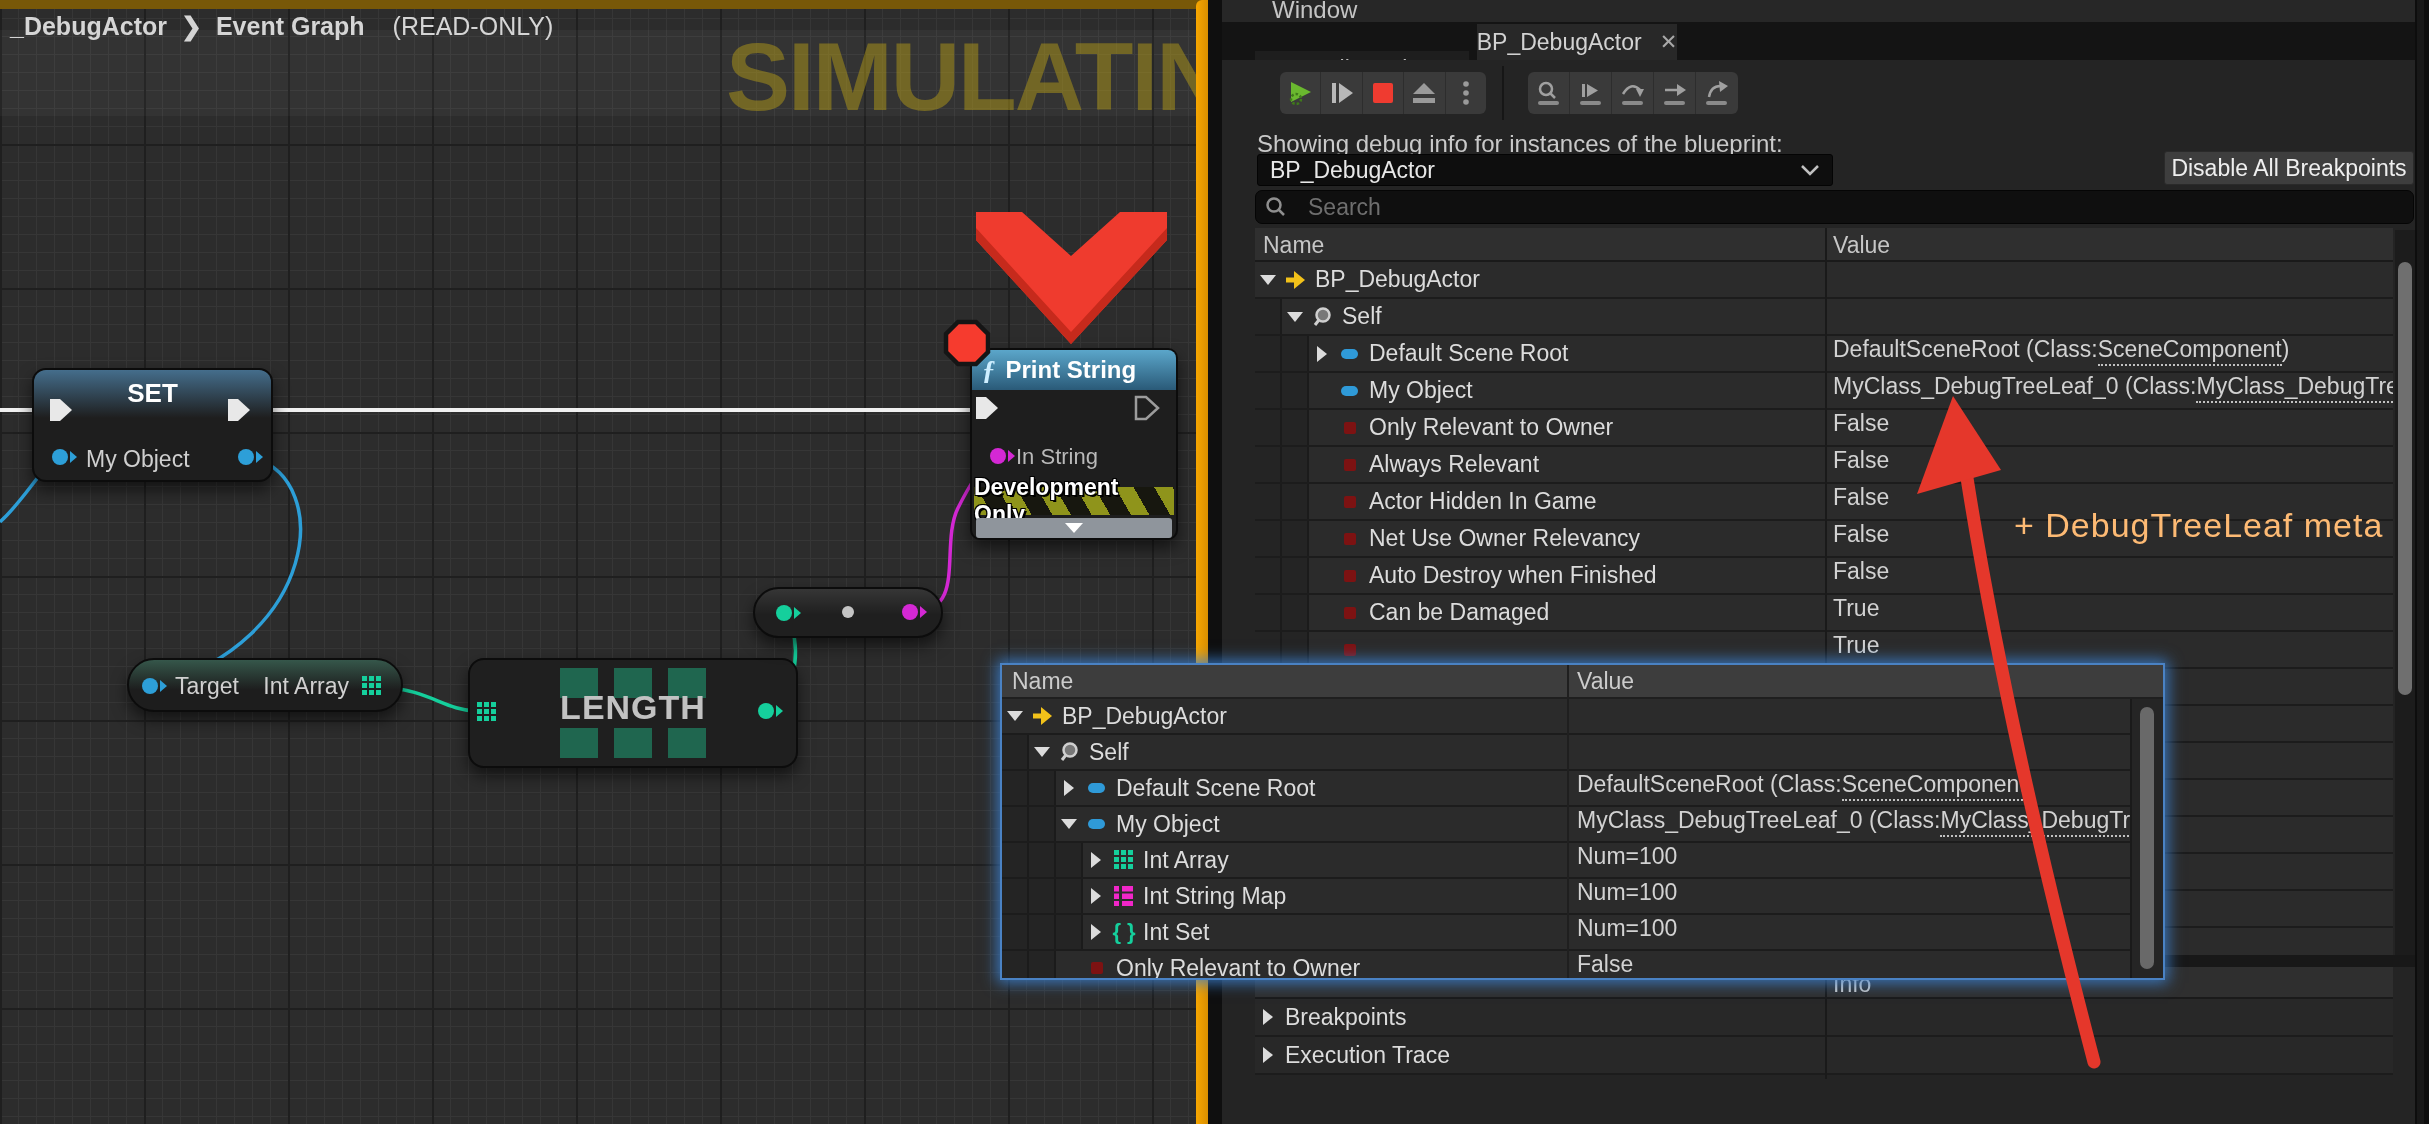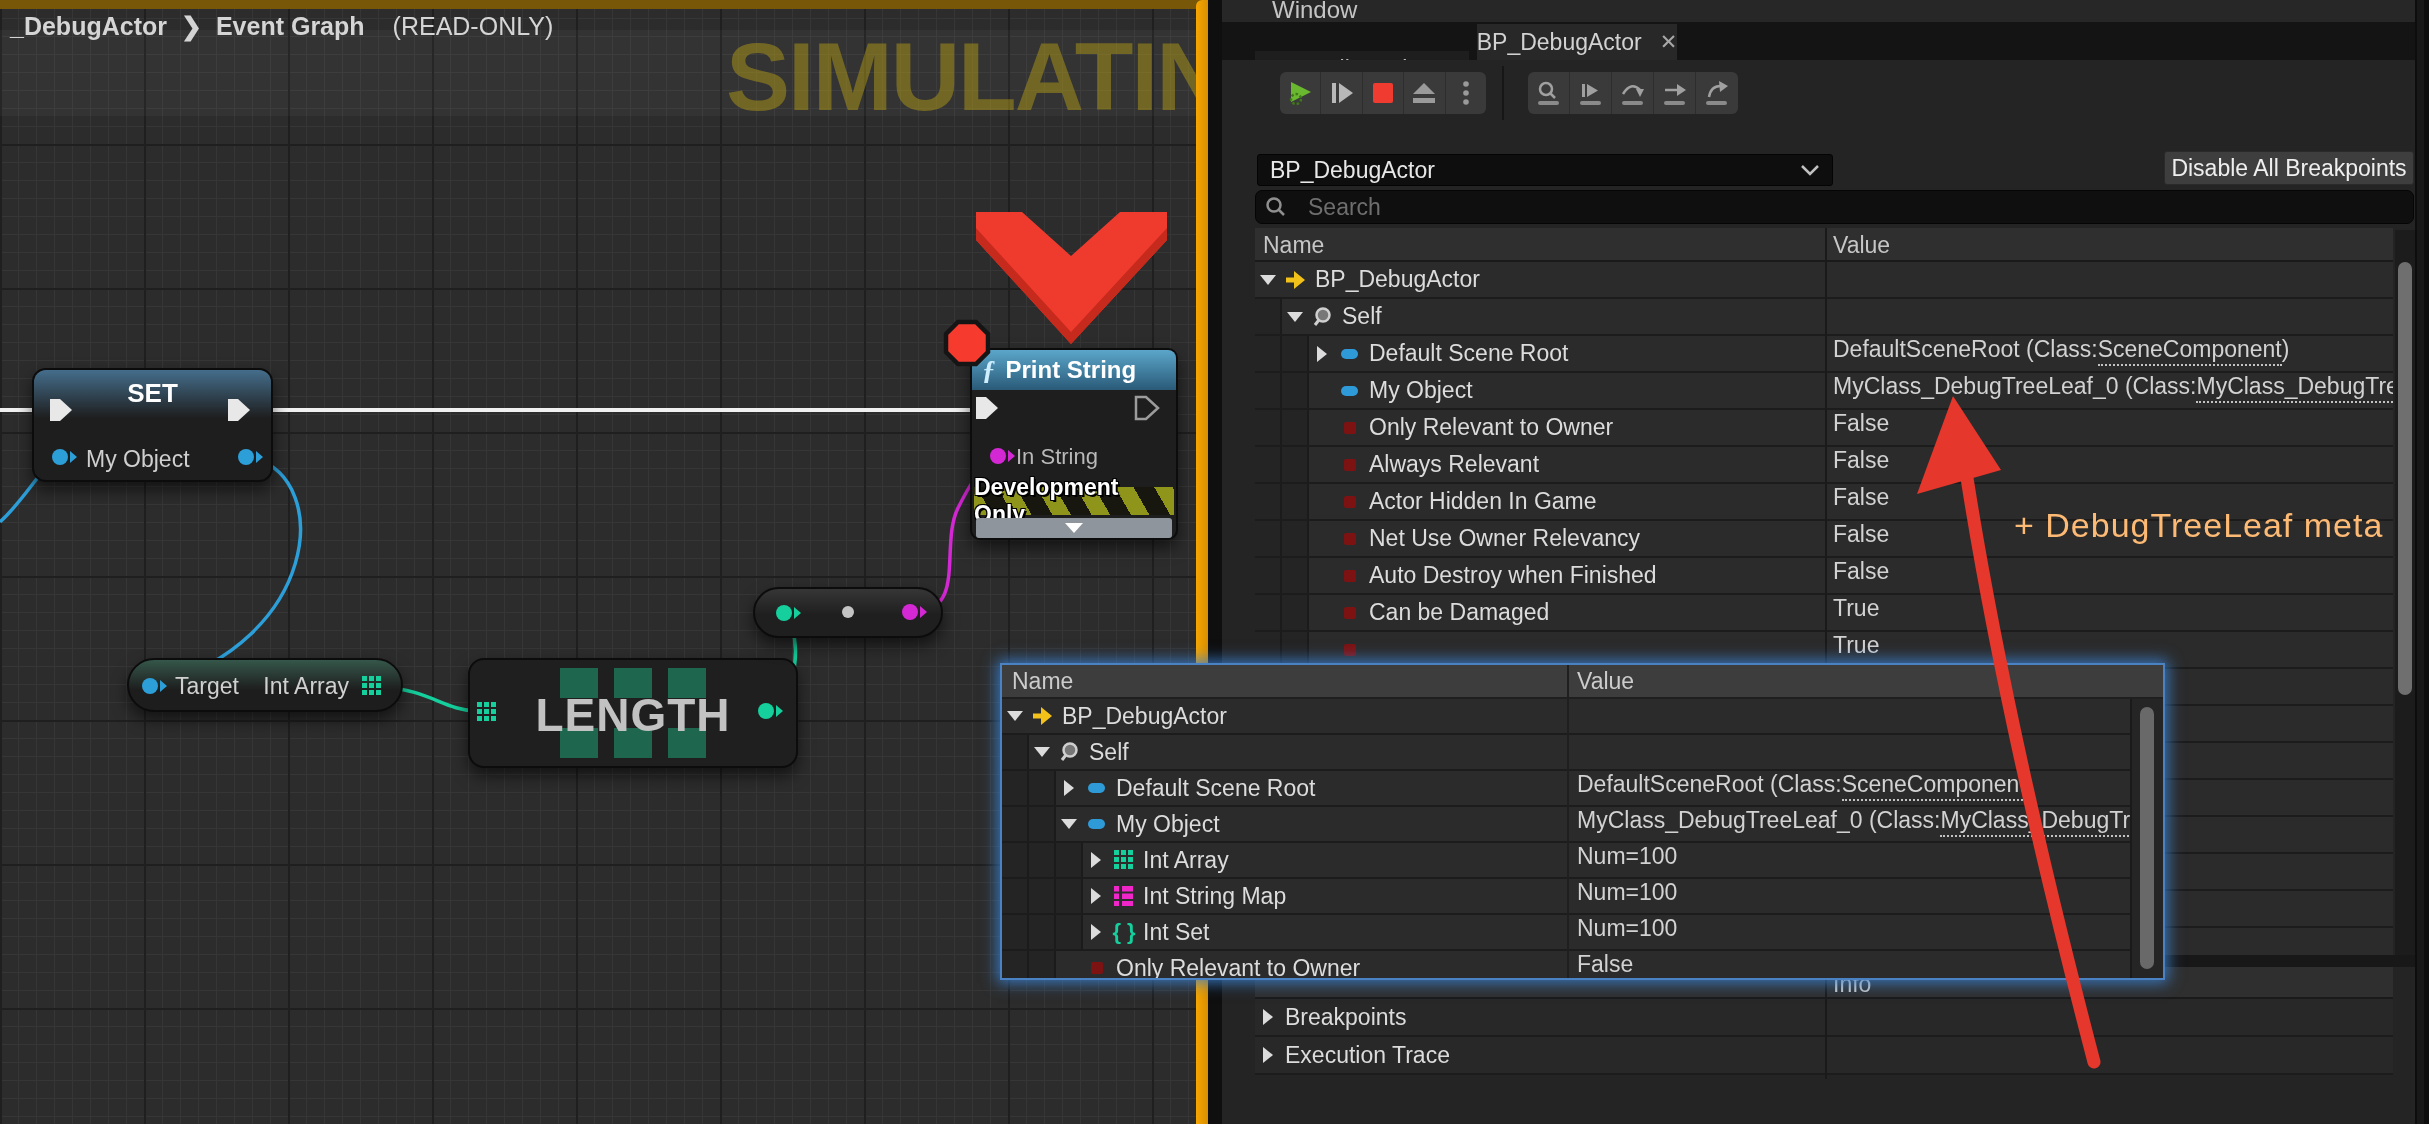--- a/index.html
+++ b/index.html
@@ -27,21 +27,21 @@
   #node-set .pinlabel{position:absolute;left:52px;top:76px;font-size:23px;color:#cfcfcf;}
 
   #node-get{left:127px;top:658px;width:276px;height:54px;border-radius:27px;
         background:linear-gradient(180deg,rgba(110,220,180,0.30),rgba(25,25,25,0) 60%),#1d1d1d;}
   #node-get .tlabel{position:absolute;left:46px;top:13px;font-size:23px;color:#d0d0d0;}
   #node-get .olabel{position:absolute;right:46px;top:13px;font-size:23px;color:#d0d0d0;}
 
   #node-length{left:468px;top:658px;width:330px;height:110px;border-radius:16px;background:#1f1f1f;}
   #node-length .deco{position:absolute;left:0;right:0;display:flex;justify-content:center;gap:16px;}
   #node-length .deco div{width:38px;height:30px;background:rgba(32,150,112,0.6);}
-  #node-length .title{position:absolute;left:0;right:0;top:28px;text-align:center;font-size:46px;font-weight:700;color:#c2c2c2;letter-spacing:1px;z-index:2;}
+  #node-length .title{position:absolute;left:0;right:0;top:28px;text-align:center;font-size:34px;font-weight:700;color:#c2c2c2;letter-spacing:1px;z-index:2;}
 
   #node-small{left:753px;top:587px;width:190px;height:51px;border-radius:26px;
         background:linear-gradient(180deg,rgba(255,255,255,0.10),rgba(0,0,0,0) 55%),#1f1f1f;}
 
   #node-print{left:970px;top:348px;width:208px;height:192px;border-radius:10px;}
   #node-print .hdr{position:absolute;left:0;top:0;right:0;height:40px;border-radius:8px 8px 0 0;
         background:linear-gradient(180deg,#5ba6ca,#2a5a78);display:flex;align-items:center;}
   #node-print .fico{font-family:"Liberation Serif",serif;font-style:italic;font-weight:700;font-size:27px;color:#cdeeff;margin-left:10px;}
   #node-print .title{font-size:24px;font-weight:700;color:#fff;margin-left:10px;}
   #node-print .pinlabel{position:absolute;left:44px;top:94px;font-size:22px;color:#b9b9b9;}
@@ -328,20 +328,21 @@
           <svg width="26" height="26">
             <path d="M5 17 Q 7 5 18 6" fill="none" stroke="#a0a0a0" stroke-width="2.5"></path>
             <polygon points="15,1 24,6 16,12" fill="#a0a0a0"></polygon>
             <rect x="2" y="21" width="21" height="4" rx="2" fill="#8a8a8a"></rect>
           </svg>
         </div>
       </div>
     </div>
   <div id="tool-div" class="abs"></div>
 
+  <div id="showing-label" class="abs">Showing debug info for instances of the blueprint:</div>
   <div id="bp-dropdown" class="abs">
     <span class="val">BP_DebugActor</span>
     <svg width="20" height="12">
         <polyline points="2,2 10,10 18,2" fill="none" stroke="#c0c0c0" stroke-width="2.5"></polyline>
       </svg>
   </div>
   <div id="disable-btn" class="abs">Disable All Breakpoints</div>
 
   <div id="searchbox" class="abs">
     <svg width="24" height="24">

